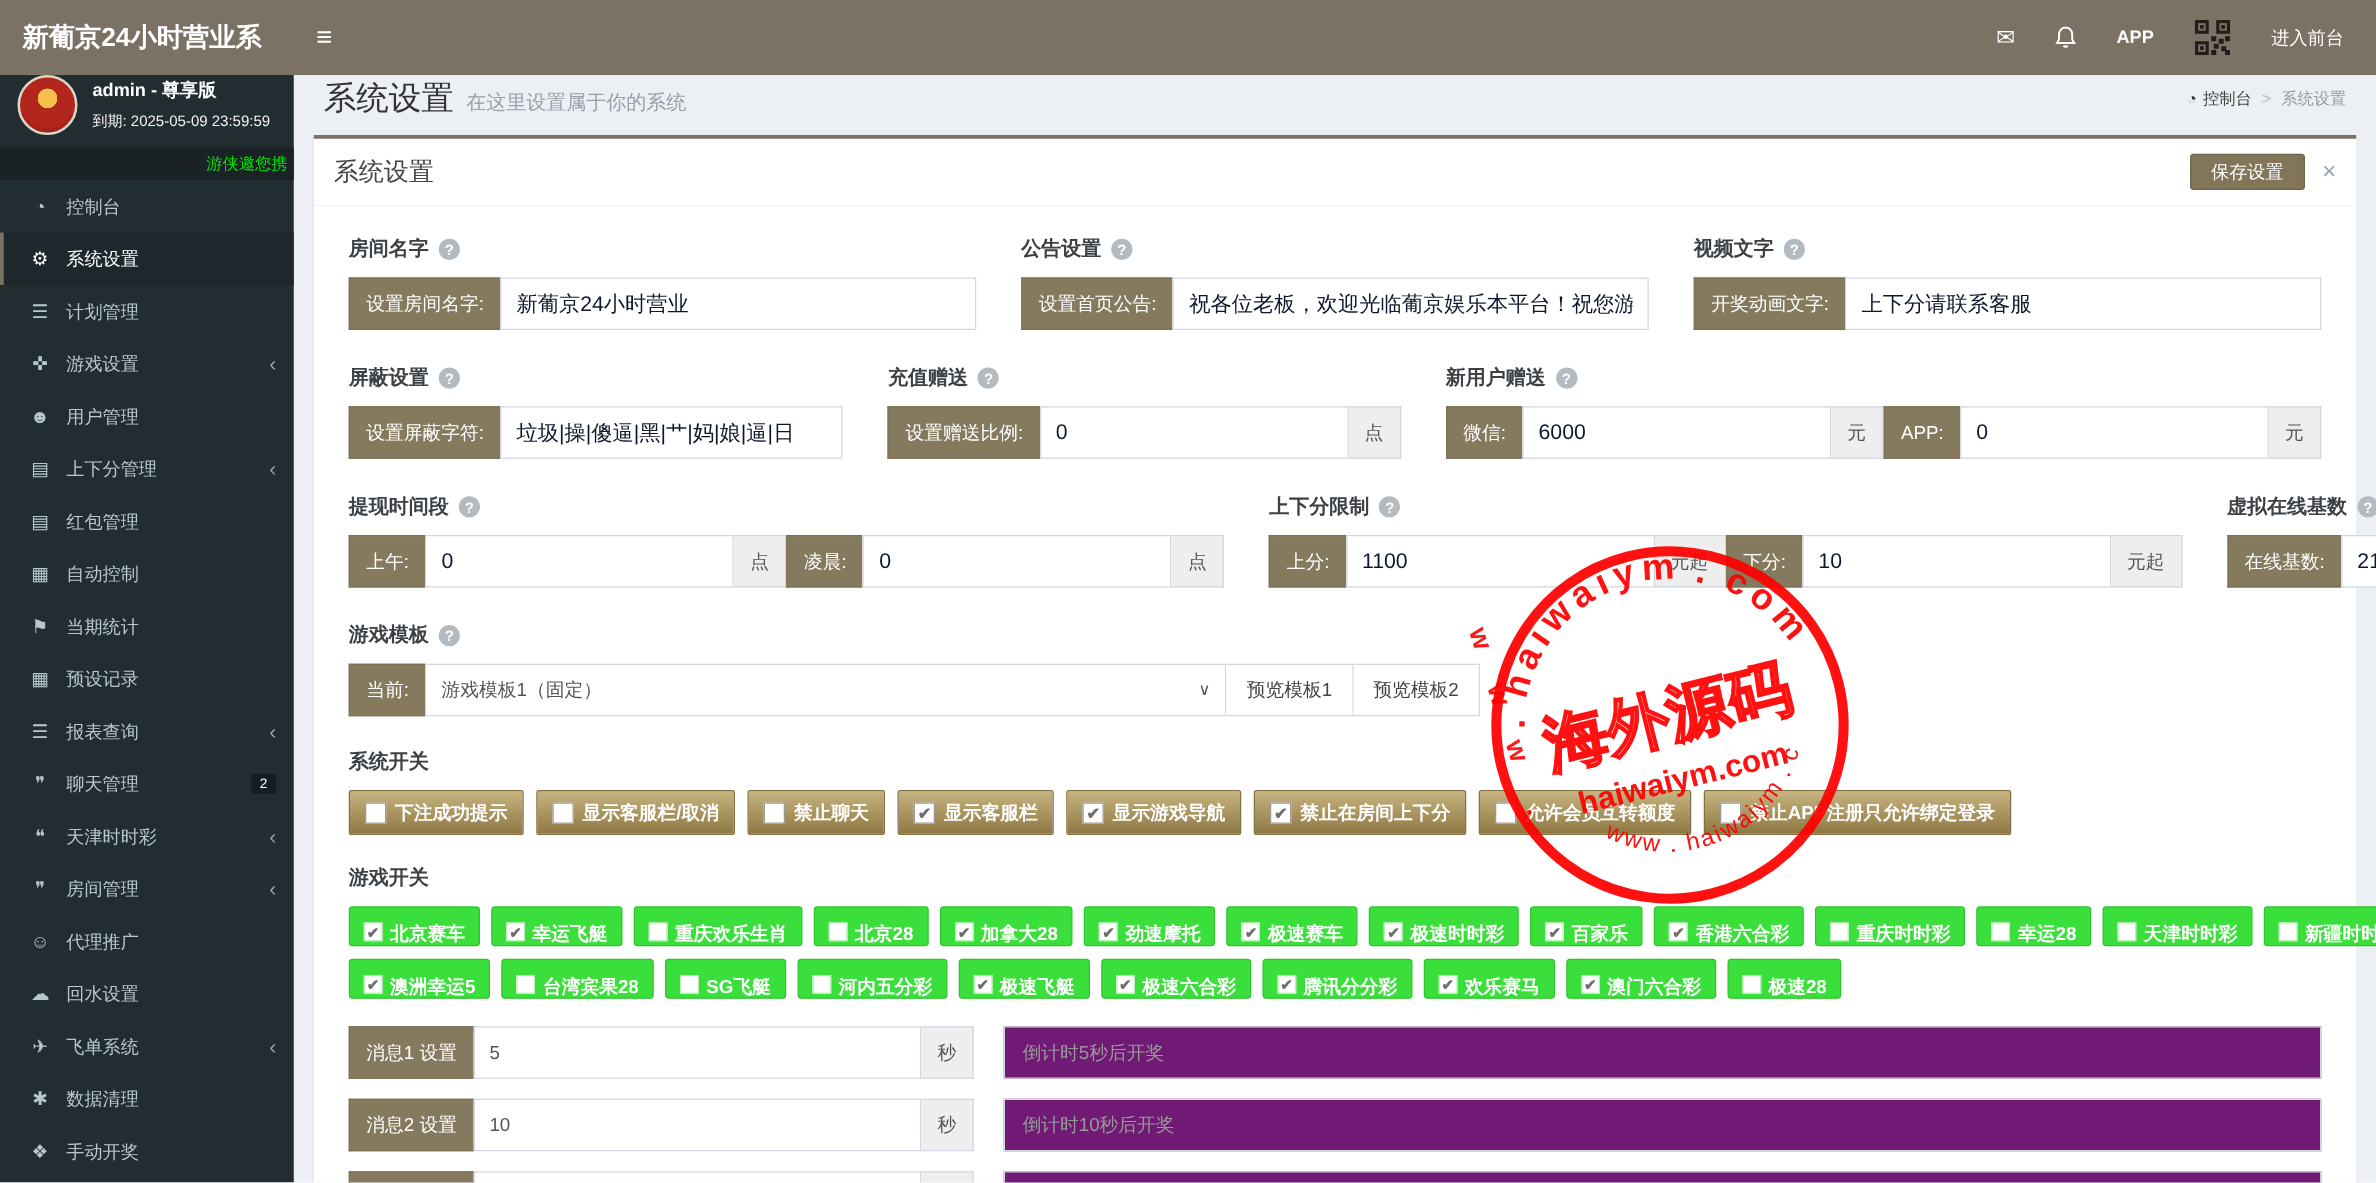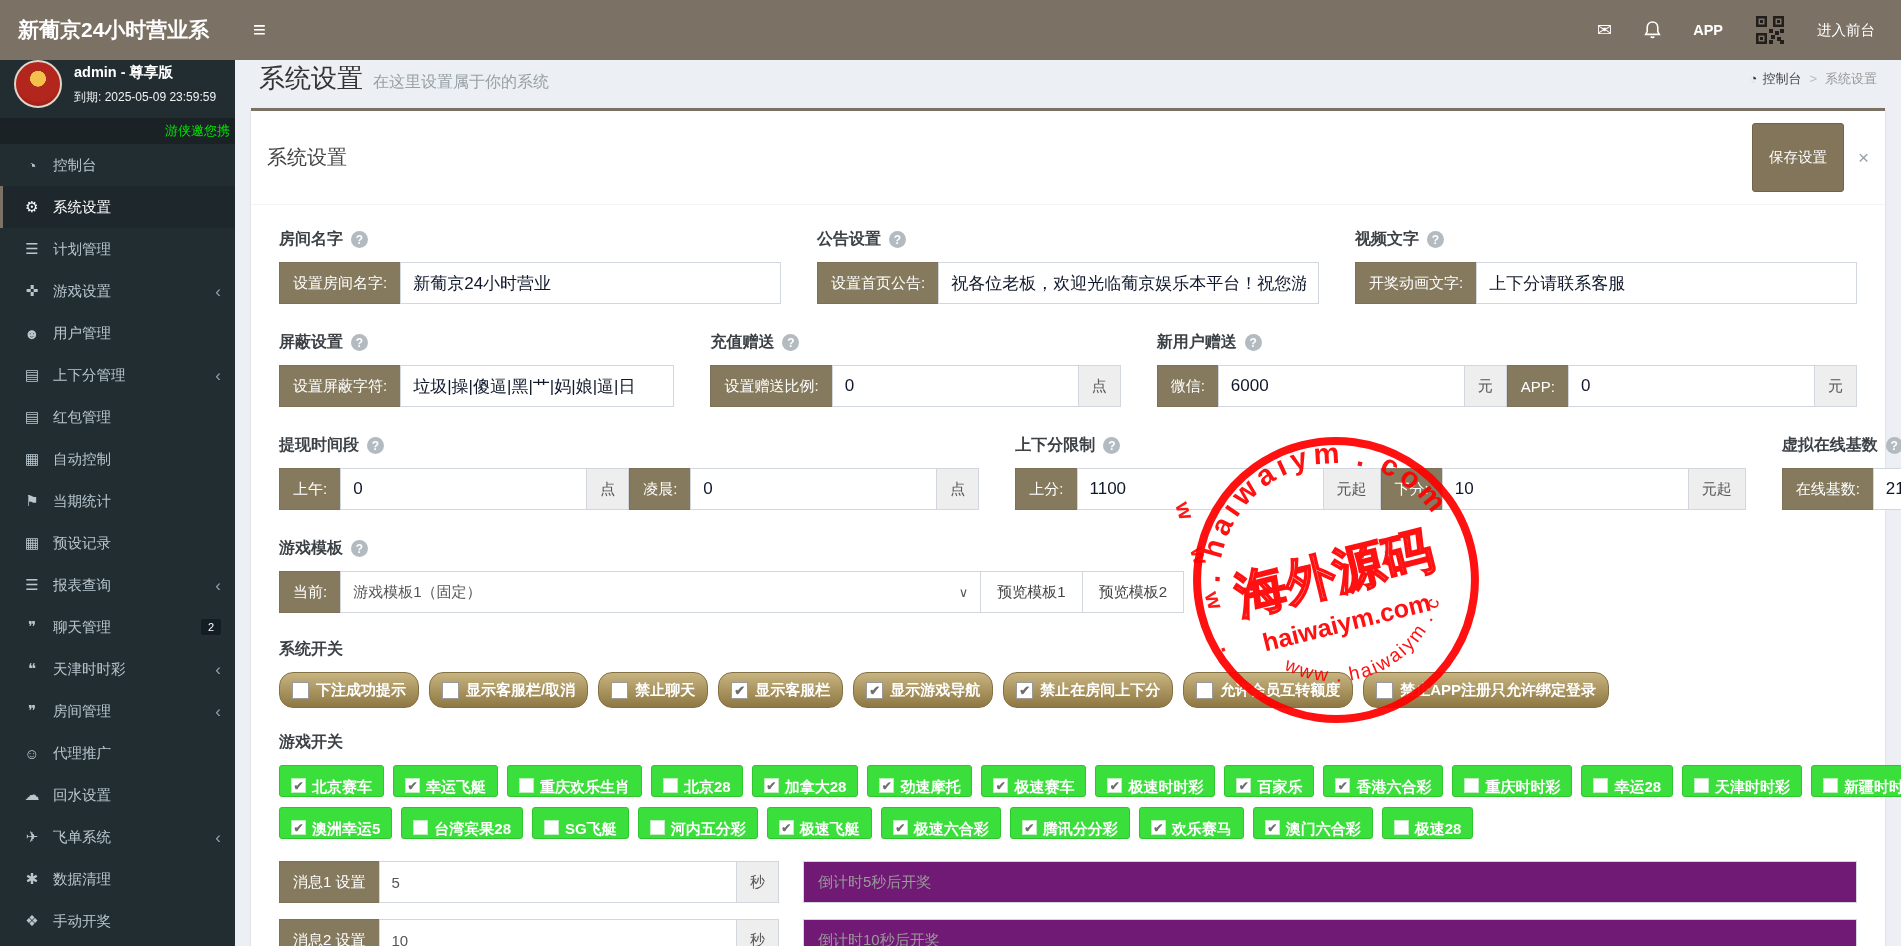--- a/index.html
+++ b/index.html
@@ -43,21 +43,21 @@
   .bcrumb{font-size:13px;color:#444;display:flex;align-items:center;gap:8px}
   .bc-home{cursor:pointer;display:flex;align-items:center;gap:5px}
   .bc-ico{font-size:13px;color:#333}
   .bc-sep{color:#b7bcc1}
   .bc-cur{color:#999}
 
   .box{margin:0 16px;background:#fff;border-top:3px solid #7b7164;box-shadow:0 1px 2px rgba(0,0,0,.12);min-height:845px}
   .box-head{display:flex;align-items:center;padding:12px 16px;border-bottom:1px solid #f4f4f4}
   .box-title{font-size:20px;color:#444;font-weight:normal}
   .box-tools{margin-left:auto;display:flex;align-items:center;gap:14px}
-  .save-btn{background:#827559;color:#fff;border:1px solid #6f6349;font-size:14.5px;padding:24px 16px;border-radius:3px;cursor:pointer;font-family:inherit}
+  .save-btn{background:#827559;color:#fff;border:1px solid #6f6349;font-size:14.5px;padding:4px 16px;border-radius:3px;cursor:pointer;font-family:inherit}
   .close-x{color:#9aa2a9;font-size:19px;cursor:pointer;line-height:1}
 
   .box-body{padding:24px 28px 0}
   .frow{display:grid;grid-template-columns:1fr 1fr 1fr;column-gap:36px;margin-bottom:28px}
   .flabel{font-size:16px;font-weight:bold;color:#3c4146;margin-bottom:12px;display:flex;align-items:center;gap:8px}
   .help{width:17px;height:17px;border-radius:50%;background:#b3bac0;color:#fff;font-size:12px;font-weight:bold;display:inline-flex;align-items:center;justify-content:center;cursor:pointer;flex:none}
   .help::after{content:"?"}
 
   .ig{display:flex;height:42px}
   .ig-addon{background:#867a5e;color:#fff;font-size:15px;display:flex;align-items:center;padding:0 13px;white-space:nowrap;border:1px solid #7c7156;border-right:none;flex:none}
@@ -65,21 +65,21 @@
   .ig-suffix{background:#eee;border:1px solid #d2d6de;border-left:none;color:#555;font-size:15px;display:flex;align-items:center;padding:0 13px;white-space:nowrap;flex:none}
 
   .tmpl-row{display:flex;width:905px;height:42px}
   .sel{flex:1;border:1px solid #d2d6de;display:flex;align-items:center;padding:0 12px;color:#555;font-size:15px;background:#fff;cursor:pointer}
   .sel-arrow{margin-left:auto;color:#555;font-size:13px}
   .sel-arrow::after{content:"∨"}
   .pv-btn{border:1px solid #d2d6de;border-left:none;background:#fff;padding:0 16px;font-size:15px;color:#444;display:flex;align-items:center;cursor:pointer;white-space:nowrap}
 
   .sw-label{font-size:16px;font-weight:bold;color:#3c4146;margin:2px 0 12px}
   .sw-row{display:flex;gap:10px;margin-bottom:24px}
-  .swbtn{display:inline-flex;align-items:center;gap:7px;background:linear-gradient(#c7b480,#8e7742);border:1px solid #837043;color:#fff;font-size:15px;font-weight:bold;padding:0 12px;height:36px;border-radius:14px;cursor:pointer;white-space:nowrap}
+  .swbtn{display:inline-flex;align-items:center;gap:7px;background:linear-gradient(#c7b480,#8e7742);border:1px solid #837043;color:#fff;font-size:15px;font-weight:bold;padding:0 12px;height:36px;border-radius:2px;cursor:pointer;white-space:nowrap}
   .cbox{width:17px;height:17px;background:#fff;border:1px solid #9a9a9a;display:inline-flex;align-items:center;justify-content:center;font-size:13px;color:#6e6e6e;flex:none}
   .cbox.on::after{content:"✔"}
   .game-row{display:flex;gap:9px;margin-bottom:10px}
   .gamebtn{display:inline-flex;gap:6px;background:#3bdf3b;border:1px solid #2cc52c;color:#fff;font-size:15px;font-weight:bold;padding:12px 11px;height:32px;border-radius:3px;cursor:pointer;white-space:nowrap}
   .gamebtn .cbox{width:15px;height:15px;font-size:12px;border-color:#bdeebd}
 
   .msgs{margin-top:22px}
   .msg-row{display:flex;gap:24px;margin-bottom:16px}
   .msg-left{width:500px;flex:none;display:flex;height:42px}
   .msg-val{flex:1;border:1px solid #d2d6de;display:flex;align-items:center;padding:0 12px;color:#555;font-size:15px;background:#fff}

